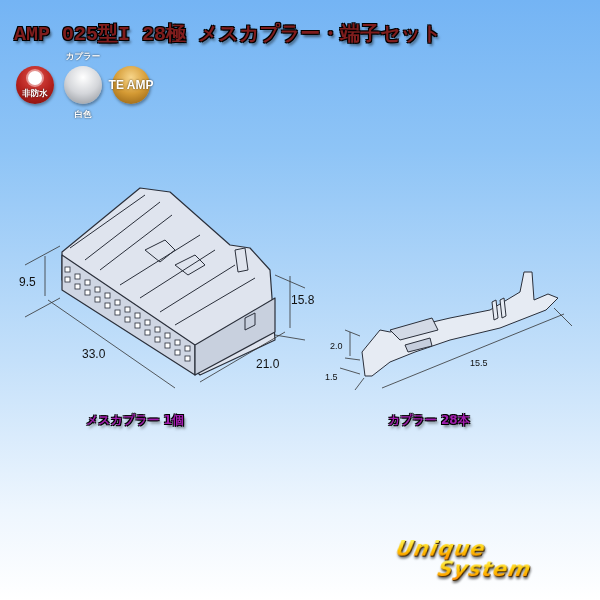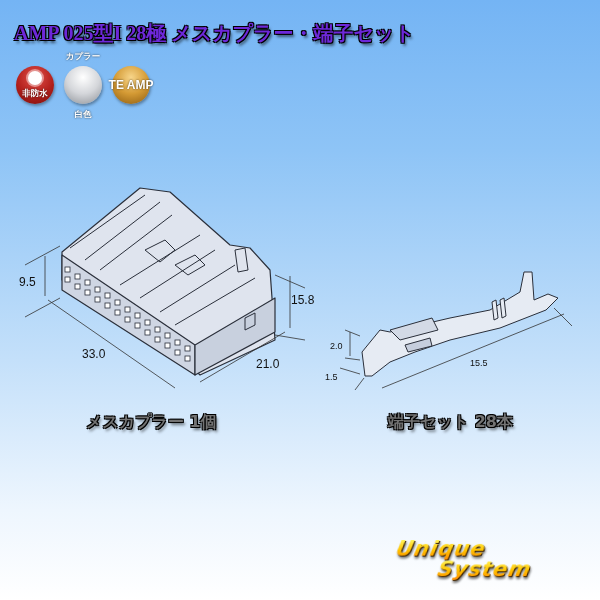--- a/index.html
+++ b/index.html
@@ -3,22 +3,22 @@
 <meta charset="utf-8">
 <style>
   html, body { margin: 0; padding: 0; }
   body {
     width: 600px; height: 600px; overflow: hidden; position: relative;
     background: linear-gradient(to bottom, #74b4f4 0%, #8ec4f6 25%, #c4e0fa 60%, #eef6fe 85%, #ffffff 100%);
     font-family: "DejaVu Sans", sans-serif;
   }
   .title {
     position: absolute; left: 14px; top: 20px;
-    font-family: Liberation Serif, serif; font-weight: bold; font-size: 20px;
-    color: #6d28d9; letter-spacing: 0px;
+    font-family: Liberation Mono, monospace; font-weight: bold; font-size: 20px;
+    color: #7f1d1d; letter-spacing: 0px;
     text-shadow: 1px 1px 0 #000, -1px -1px 0 #000, 1px -1px 0 #000, -1px 1px 0 #000, 2px 3px 3px rgba(0,0,0,0.6);
     white-space: nowrap;
   }
   .badges { position: absolute; left: 16px; top: 66px; display: flex; gap: 10px; }
   .badge {
     width: 38px; height: 38px; border-radius: 50%; position: relative;
     display: flex; align-items: center; justify-content: center; flex-direction: column;
     box-shadow: 1px 2px 3px rgba(0,0,0,0.35);
     color: #fff; font-weight: bold; text-align: center; line-height: 1;
   }
@@ -27,21 +27,21 @@
   .badge.gold { background: radial-gradient(circle at 50% 30%, #f7d58a 0%, #d49a34 50%, #8a5a10 100%); }
   .badge .sun { width: 14px; height: 14px; border-radius: 50%; background: #fff; margin-top: -2px; box-shadow: 0 0 0 2px rgba(255,255,255,0.45); }
   .badge .lbl { font-size: 8.5px; text-shadow: 0 0 2px rgba(0,0,0,0.7); white-space: nowrap; }
   .badge.red .lbl { margin-top: 4px; }
   .badge.silver .lbl { text-shadow: 0 0 2px rgba(0,0,0,0.8); }
   .badge.gold .lbl { font-size: 12px; font-family: "Liberation Sans", sans-serif; }
 
   .drawing { position: absolute; }
 
   .caption {
-    position: absolute; top: 412px; font-weight: bold; font-size: 16px; color: #737373;
+    position: absolute; top: 412px; font-weight: bold; font-size: 12px; color: #a21caf;
     text-shadow: 1px 1px 0 #000, -1px -1px 0 #000, 1px -1px 0 #000, -1px 1px 0 #000, 2px 3px 3px rgba(0,0,0,0.55);
     white-space: nowrap;
   }
   .logo {
     position: absolute; left: 394px; top: 540px; font-family: "DejaVu Sans", sans-serif;
     font-weight: bold; font-style: italic; line-height: 0.95; transform: skewX(-12deg);
   }
   .logo span {
     display: block; font-size: 21px; letter-spacing: 1px;
     color: #ffd21a;
@@ -158,18 +158,18 @@
       <path d="M35 120 L44 108"></path>
     <path d="M62 118 L244 44"></path>
       <path d="M234 38 L252 56"></path>
   </g>
   <text x="10" y="79" font-family="Liberation Sans, sans-serif" font-size="9" fill="#111">2.0</text>
   <text x="5" y="110" font-family="Liberation Sans, sans-serif" font-size="9" fill="#111">1.5</text>
   <text x="150" y="96" font-family="Liberation Sans, sans-serif" font-size="9" fill="#111">15.5</text>
 </svg>
 
 <div class="caption" style="left:86px">メスカプラー 1個</div>
-<div class="caption" style="left:388px">端子セット 28本</div>
+<div class="caption" style="left:388px">カプラー 28本</div>
 
 <div class="logo">
   <span>Unique</span>
   <span class="l2">System</span>
 </div>
 
 </body></html>

